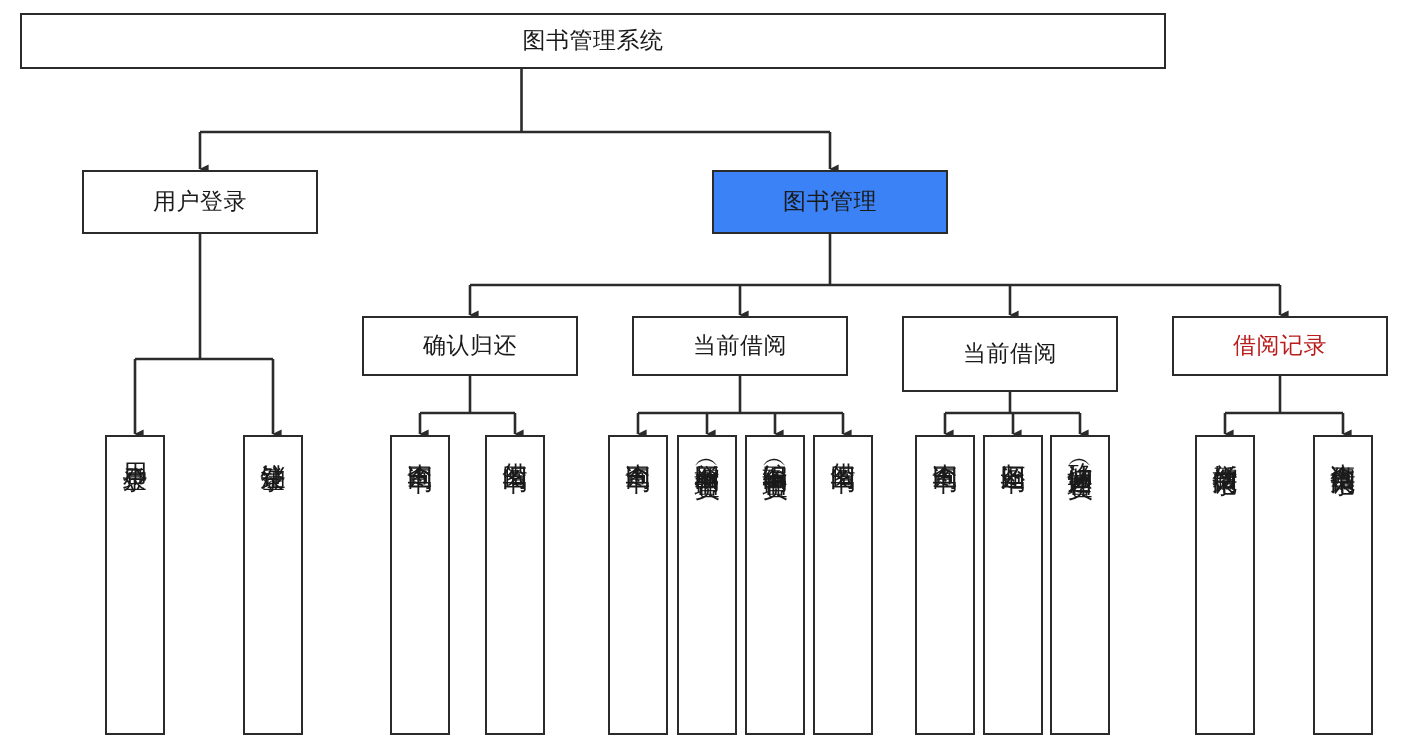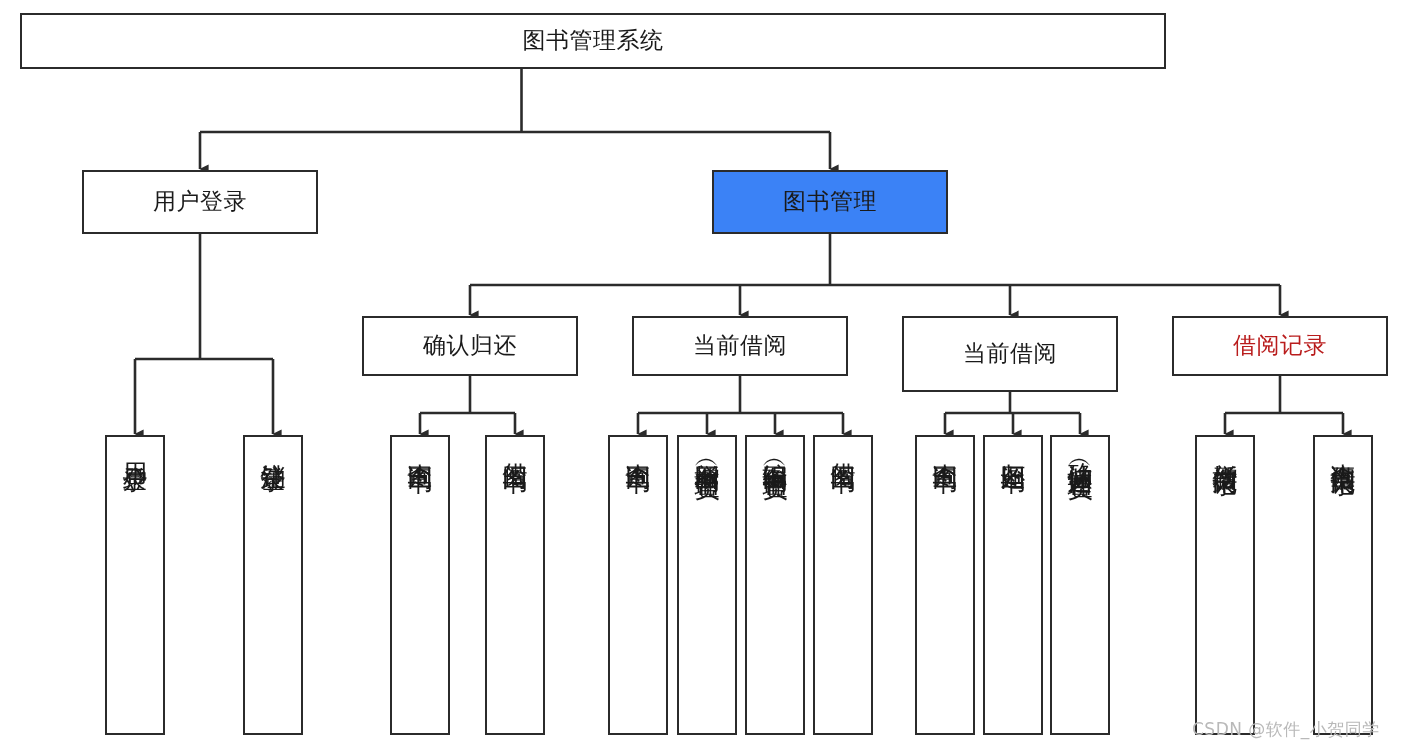--- a/index.html
+++ b/index.html
@@ -172,14 +172,13 @@
         <span class="node-label" style="color: rgb(26, 26, 26);">确认归还（管理员）</span>
       </div>
       <div class="node vert" style="left: 1195px; top: 435px; width: 60px; height: 300px; border-color: rgb(43, 43, 43); background: rgb(255, 255, 255);">
         <span class="node-label" style="color: rgb(26, 26, 26);">新增借阅记录</span>
       </div>
       <div class="node vert" style="left: 1313px; top: 435px; width: 60px; height: 300px; border-color: rgb(43, 43, 43); background: rgb(255, 255, 255);">
         <span class="node-label" style="color: rgb(26, 26, 26);">查询借阅记录</span>
       </div>
     </div>
 
-  <div class="watermark" style="left: 1192px; top: 718px; color: rgb(185, 185, 185);">CSDN @软件_小贺同学</div>
 </div>
 
 </body></html>

